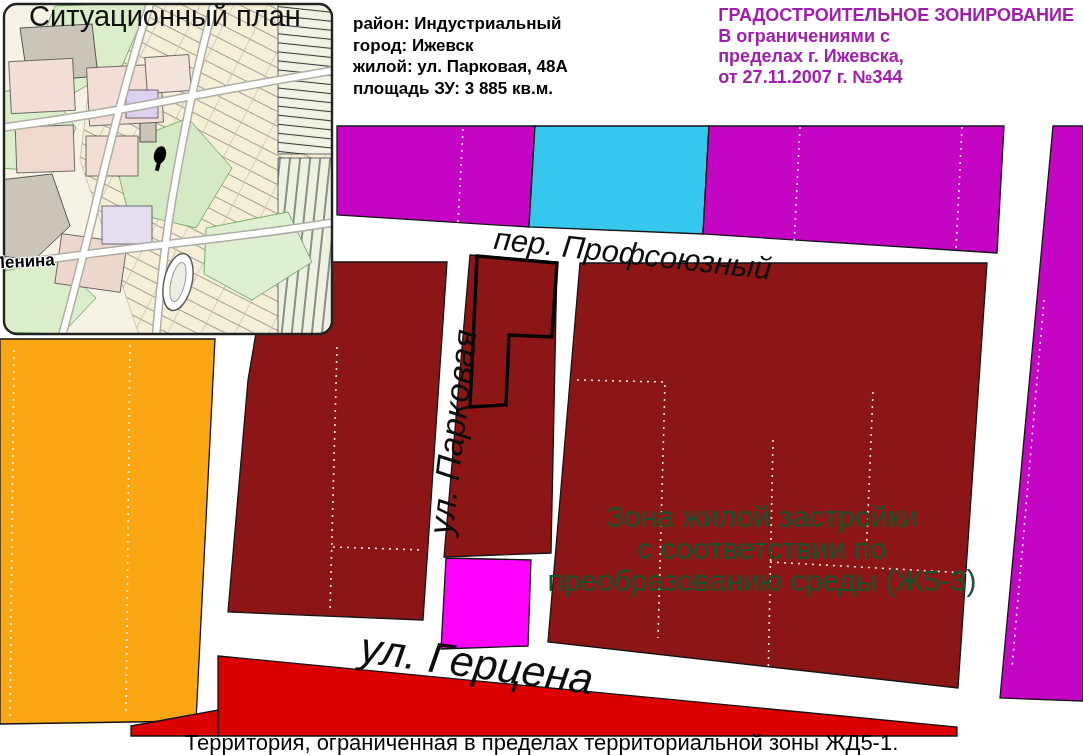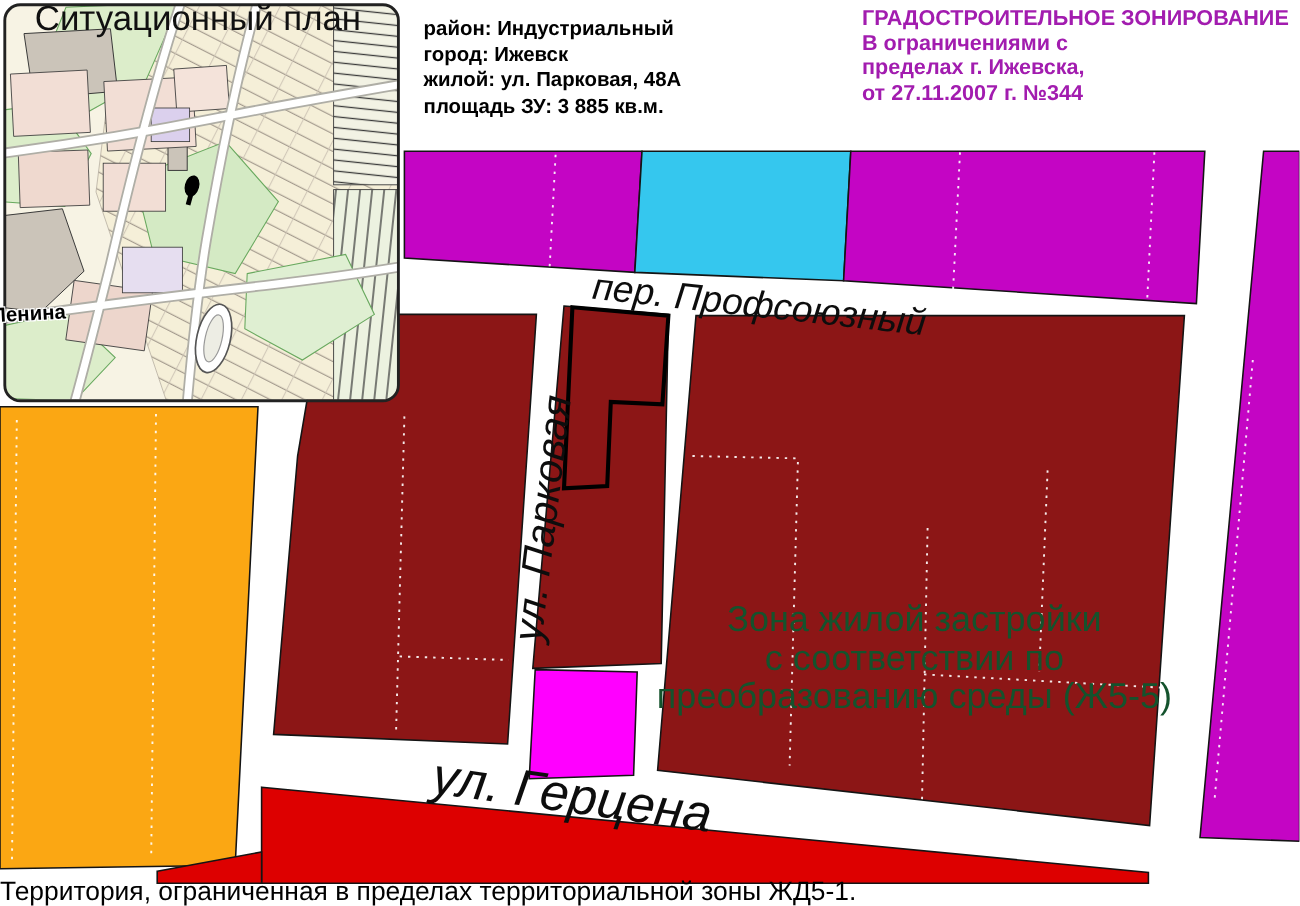--- a/index.html
+++ b/index.html
@@ -11,21 +11,21 @@
   .street-label{position:absolute;font-style:italic;color:#0d0d0d;white-space:nowrap;z-index:5;}
   .prof{left:496px;top:221px;font-size:31px;transform:rotate(6.3deg);transform-origin:0 0;}
   .park{left:453px;top:432px;font-size:34px;transform:translate(-50%,-50%) rotate(-83deg);}
   .gerts{left:364px;top:623px;font-size:43px;transform:rotate(8deg);transform-origin:0 0;}
   .zone-label{
     position:absolute;left:762px;top:457px;transform:translateX(-50%);
     text-align:center;font-size:30px;line-height:32px;color:#14532d;white-space:nowrap;z-index:5;margin-top:44px;
   }
   .site-info{position:absolute;left:353px;top:13px;font-size:17px;font-weight:bold;line-height:21.6px;color:#000;z-index:6;}
   .zoning-header{position:absolute;right:9px;top:5px;text-align:left;font-size:18px;line-height:20.6px;color:#a21caf;z-index:6;font-weight:bold;}
-  .caption{position:absolute;left:0;right:0;top:730px;text-align:left;font-size:22px;color:#000;z-index:6;}
+  .caption{position:absolute;left:0;right:0;top:730px;text-align:center;font-size:22px;color:#000;z-index:6;}
   .inset{position:absolute;left:0;top:0;width:336px;height:338px;z-index:8;}
   .inset svg{position:absolute;left:0;top:0;}
   .inset-title{position:absolute;left:29px;top:0px;font-size:29px;color:#101010;white-space:nowrap;z-index:9;}
   .lenina{
     position:absolute;left:-7px;top:252px;font-size:17px;font-weight:bold;color:#000;
     transform:rotate(-3deg);z-index:9;
     text-shadow:-1px -1px 0 #fff,1px -1px 0 #fff,-1px 1px 0 #fff,1px 1px 0 #fff;
   }
   .dotted{stroke:#fff;stroke-width:1.6;fill:none;stroke-dasharray:2 5;opacity:.9;}
 </style>
@@ -67,21 +67,21 @@
     <polygon points="477,256 557,263 552,337 509,335 506,405 470,407" fill="none" stroke-width="3.4" stroke-linejoin="miter" stroke="#000000"></polygon>
   </svg>
 
   <div class="street-label prof">пер. Профсоюзный</div>
   <div class="street-label park">ул. Парковая</div>
   <div class="street-label gerts">ул. Герцена</div>
 
   <div class="zone-label">
     <div>Зона жилой застройки</div>
     <div>с соответствии по</div>
-    <div>преобразованию среды (Ж5-5)</div>
+    <div>преобразованию среды (Ж5-3)</div>
   </div>
 
   <div class="site-info">
     <div>район: Индустриальный</div>
     <div>город: Ижевск</div>
     <div>жилой: ул. Парковая, 48А</div>
     <div>площадь ЗУ: 3 885 кв.м.</div>
   </div>
 
   <div class="zoning-header">

